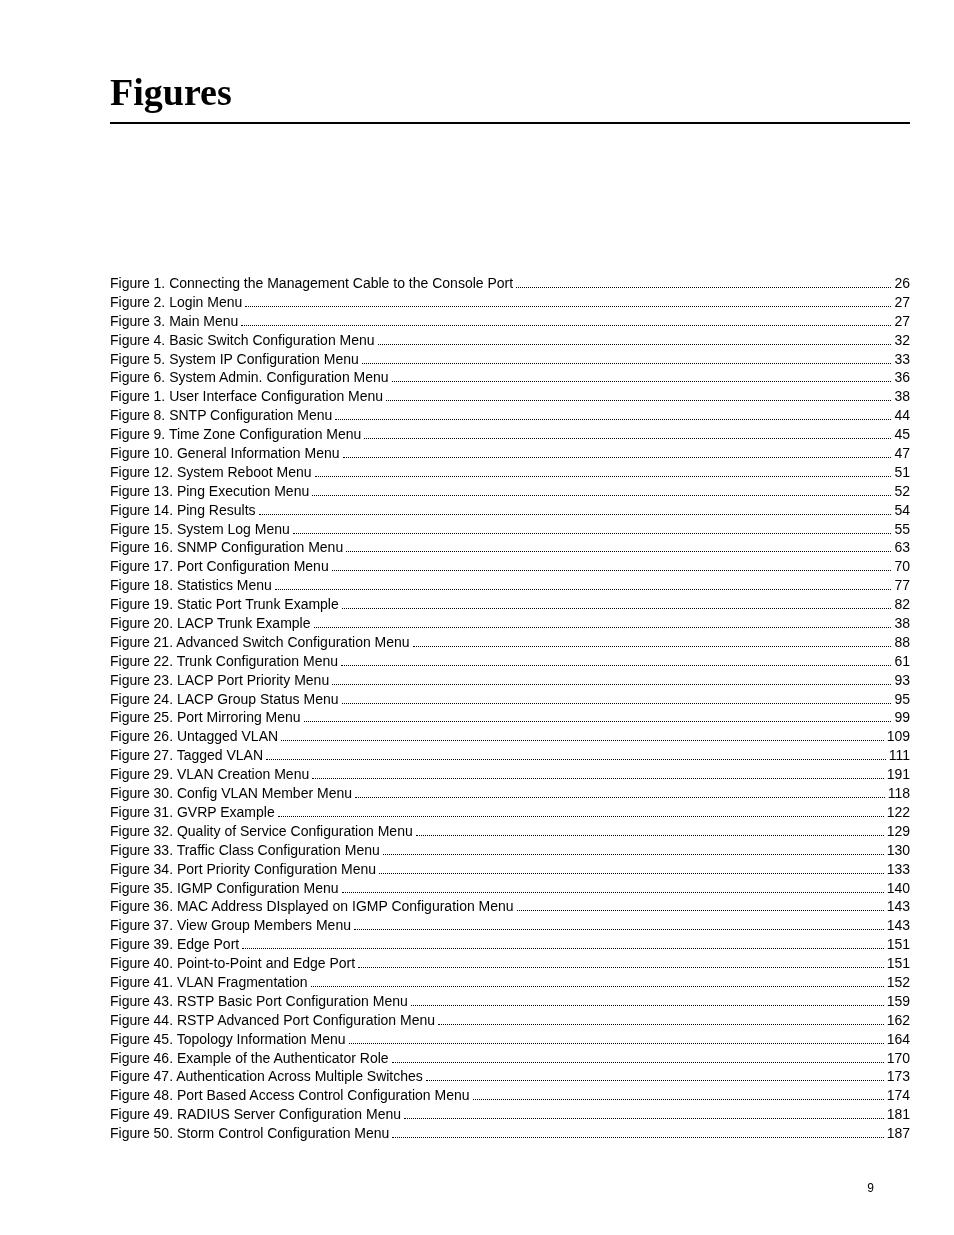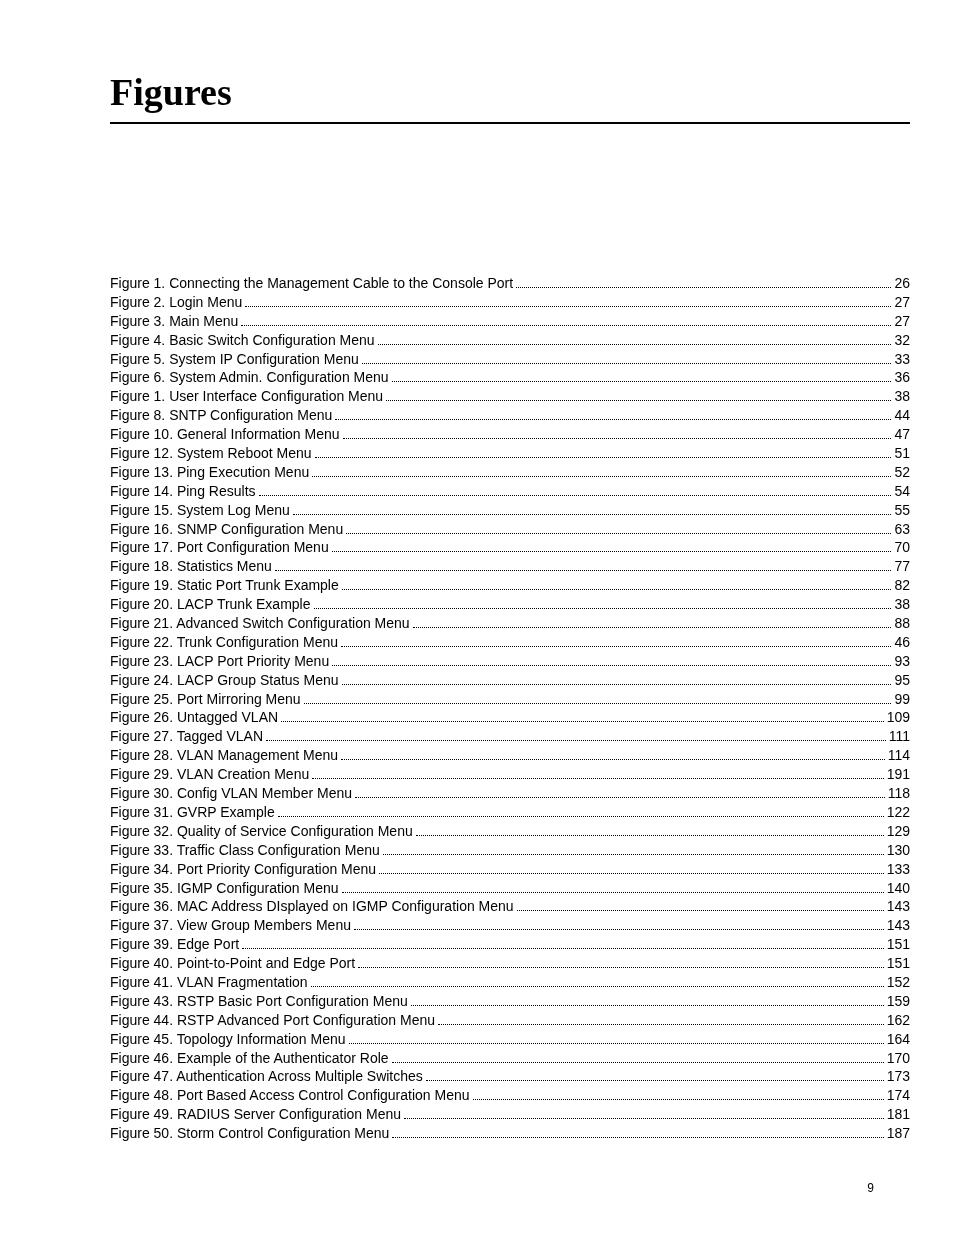--- a/index.html
+++ b/index.html
@@ -99,20 +99,25 @@
         <span class="toc-label">Figure 1.  User Interface Configuration Menu</span>
         <span class="toc-dots"></span>
         <span class="toc-page">38</span>
       </div>
       <div class="toc-row">
         <span class="toc-label">Figure 8.  SNTP Configuration Menu</span>
         <span class="toc-dots"></span>
         <span class="toc-page">44</span>
       </div>
       <div class="toc-row">
+        <span class="toc-label">Figure 9.  Time Zone Configuration Menu</span>
+        <span class="toc-dots"></span>
+        <span class="toc-page">45</span>
+      </div>
+      <div class="toc-row">
         <span class="toc-label">Figure 10.  General Information Menu</span>
         <span class="toc-dots"></span>
         <span class="toc-page">47</span>
       </div>
       <div class="toc-row">
         <span class="toc-label">Figure 12.  System Reboot Menu</span>
         <span class="toc-dots"></span>
         <span class="toc-page">51</span>
       </div>
       <div class="toc-row">
@@ -156,21 +161,21 @@
         <span class="toc-page">38</span>
       </div>
       <div class="toc-row">
         <span class="toc-label">Figure 21.  Advanced Switch Configuration Menu</span>
         <span class="toc-dots"></span>
         <span class="toc-page">88</span>
       </div>
       <div class="toc-row">
         <span class="toc-label">Figure 22.  Trunk Configuration Menu</span>
         <span class="toc-dots"></span>
-        <span class="toc-page">46</span>
+        <span class="toc-page">61</span>
       </div>
       <div class="toc-row">
         <span class="toc-label">Figure 23.  LACP Port Priority Menu</span>
         <span class="toc-dots"></span>
         <span class="toc-page">93</span>
       </div>
       <div class="toc-row">
         <span class="toc-label">Figure 24.  LACP Group Status Menu</span>
         <span class="toc-dots"></span>
         <span class="toc-page">95</span>
@@ -182,25 +187,20 @@
       </div>
       <div class="toc-row">
         <span class="toc-label">Figure 26.  Untagged VLAN</span>
         <span class="toc-dots"></span>
         <span class="toc-page">109</span>
       </div>
       <div class="toc-row">
         <span class="toc-label">Figure 27.  Tagged VLAN</span>
         <span class="toc-dots"></span>
         <span class="toc-page">111</span>
-      </div>
-      <div class="toc-row">
-        <span class="toc-label">Figure 28.  VLAN Management Menu</span>
-        <span class="toc-dots"></span>
-        <span class="toc-page">114</span>
       </div>
       <div class="toc-row">
         <span class="toc-label">Figure 29.  VLAN Creation Menu</span>
         <span class="toc-dots"></span>
         <span class="toc-page">191</span>
       </div>
       <div class="toc-row">
         <span class="toc-label">Figure 30.  Config VLAN Member Menu</span>
         <span class="toc-dots"></span>
         <span class="toc-page">118</span>

